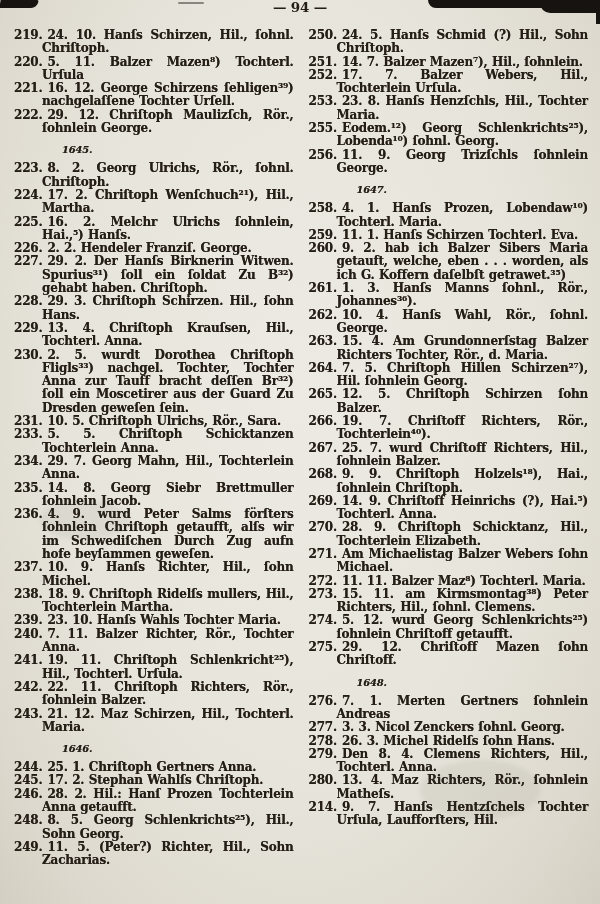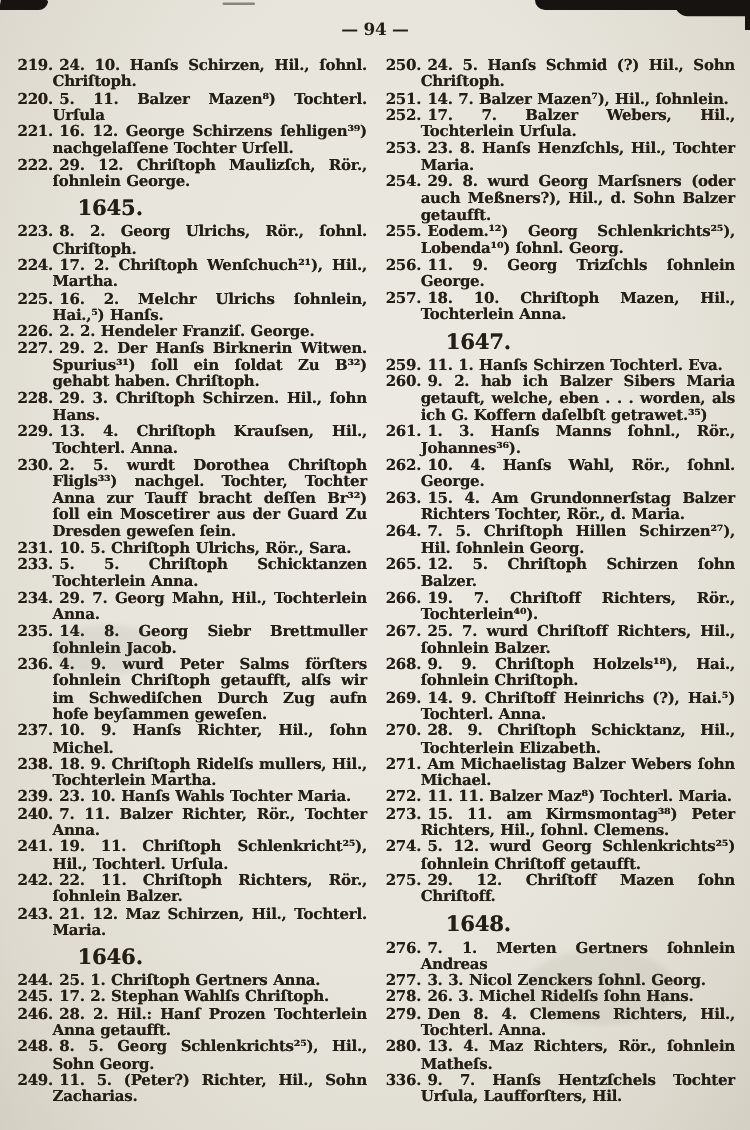--- a/index.html
+++ b/index.html
@@ -22,45 +22,45 @@
   .artifact-tr { top: 0; right: 0; width: 172px; height: 8px; border-radius: 0 0 2px 9px; }
   .artifact-tr2 { top: 0; right: 0; width: 60px; height: 13px; border-radius: 0 0 0 10px; }
   .artifact-redge { top: 0; right: 0; width: 4px; height: 24px; }
   .artifact-tm { top: 2px; left: 178px; width: 26px; height: 2px; opacity: .45; border-radius: 2px; }
   .smudge { position: absolute; border-radius: 50%; background: rgba(90,80,64,0.07); filter: blur(2px); }
   .smudge1 { left: 40px; top: 500px; width: 90px; height: 40px; }
   .smudge2 { left: 420px; top: 760px; width: 120px; height: 60px; }
 
   .page-header {
     text-align: center;
-    padding-top: 17px;
     font-size: 13.5px;
     line-height: 15px;
   }
   .columns {
     display: flex;
     gap: 15px;
     padding: 14px 12px 0 14px;
   }
   .col { flex: 1 1 0; min-width: 0; }
   .entry {
     font-size: 12px;
     line-height: 13.3px;
     text-align: justify;
     padding-left: 28px;
     text-indent: -28px;
     text-shadow: 0 0 0.5px rgba(36,30,22,0.75);
     word-spacing: 0.5px;
   }
   .entry .num { margin-right: 5px; }
   .year {
-    font-size: 17px;
+    font-size: 10px;
     line-height: 14px;
     margin: 8px 0 5px 48px;
     text-shadow: 0 0 0.5px rgba(36,30,22,0.75);
+    font-style: italic;
   }
 </style>
 </head>
 <body>
 
 <div class="page">
   <div class="artifact artifact-tl"></div>
   <div class="artifact artifact-tr"></div>
   <div class="artifact artifact-tr2"></div>
   <div class="artifact artifact-redge"></div>
@@ -102,25 +102,24 @@
         <div class="entry"><span class="num">245.</span><span class="txt">17. 2. Stephan Wahlſs Chriſtoph.</span></div>
         <div class="entry"><span class="num">246.</span><span class="txt">28. 2. Hil.: Hanſ Prozen Tochterlein Anna getaufft.</span></div>
         <div class="entry"><span class="num">248.</span><span class="txt">8. 5. Georg Schlenkrichts²⁵), Hil., Sohn Georg.</span></div>
         <div class="entry"><span class="num">249.</span><span class="txt">11. 5. (Peter?) Richter, Hil., Sohn Zacharias.</span></div>
       </div>
     <div class="col" id="col-right">
         <div class="entry"><span class="num">250.</span><span class="txt">24. 5. Hanſs Schmid (?) Hil., Sohn Chriſtoph.</span></div>
         <div class="entry"><span class="num">251.</span><span class="txt">14. 7. Balzer Mazen⁷), Hil., ſohnlein.</span></div>
         <div class="entry"><span class="num">252.</span><span class="txt">17. 7. Balzer Webers, Hil., Tochterlein Urſula.</span></div>
         <div class="entry"><span class="num">253.</span><span class="txt">23. 8. Hanſs Henzſchls, Hil., Tochter Maria.</span></div>
-        <div class="entry"><span class="num">254.</span><span class="txt">29. 8. wurd Georg Marſsners (oder auch Meßners?), Hil., d. Sohn Balzer getaufft.</span></div>
         <div class="entry"><span class="num">255.</span><span class="txt">Eodem.¹²) Georg Schlenkrichts²⁵), Lobenda¹⁰) ſohnl. Georg.</span></div>
         <div class="entry"><span class="num">256.</span><span class="txt">11. 9. Georg Trizſchls ſohnlein George.</span></div>
-        <div class="entry"><span class="num">257.</span><span class="txt">18. 10. Chriſtoph Mazen, Hil., Tochterlein Anna.</span></div>
         <div class="year">1647.</div>
+        <div class="entry"><span class="num">258.</span><span class="txt">4. 1. Hanſs Prozen, Lobendaw¹⁰) Tochterl. Maria.</span></div>
         <div class="entry"><span class="num">259.</span><span class="txt">11. 1. Hanſs Schirzen Tochterl. Eva.</span></div>
         <div class="entry"><span class="num">260.</span><span class="txt">9. 2. hab ich Balzer Sibers Maria getauft, welche, eben . . . worden, als ich G. Koffern daſelbſt getrawet.³⁵)</span></div>
         <div class="entry"><span class="num">261.</span><span class="txt">1. 3. Hanſs Manns ſohnl., Rör., Johannes³⁶).</span></div>
         <div class="entry"><span class="num">262.</span><span class="txt">10. 4. Hanſs Wahl, Rör., ſohnl. George.</span></div>
         <div class="entry"><span class="num">263.</span><span class="txt">15. 4. Am Grundonnerſstag Balzer Richters Tochter, Rör., d. Maria.</span></div>
         <div class="entry"><span class="num">264.</span><span class="txt">7. 5. Chriſtoph Hillen Schirzen²⁷), Hil. ſohnlein Georg.</span></div>
         <div class="entry"><span class="num">265.</span><span class="txt">12. 5. Chriſtoph Schirzen ſohn Balzer.</span></div>
         <div class="entry"><span class="num">266.</span><span class="txt">19. 7. Chriſtoff Richters, Rör., Tochterlein⁴⁰).</span></div>
         <div class="entry"><span class="num">267.</span><span class="txt">25. 7. wurd Chriſtoff Richters, Hil., ſohnlein Balzer.</span></div>
         <div class="entry"><span class="num">268.</span><span class="txt">9. 9. Chriſtoph Holzels¹⁸), Hai., ſohnlein Chriſtoph.</span></div>
@@ -130,16 +129,16 @@
         <div class="entry"><span class="num">272.</span><span class="txt">11. 11. Balzer Maz⁸) Tochterl. Maria.</span></div>
         <div class="entry"><span class="num">273.</span><span class="txt">15. 11. am Kirmsmontag³⁸) Peter Richters, Hil., ſohnl. Clemens.</span></div>
         <div class="entry"><span class="num">274.</span><span class="txt">5. 12. wurd Georg Schlenkrichts²⁵) ſohnlein Chriſtoff getaufft.</span></div>
         <div class="entry"><span class="num">275.</span><span class="txt">29. 12. Chriſtoff Mazen ſohn Chriſtoff.</span></div>
         <div class="year">1648.</div>
         <div class="entry"><span class="num">276.</span><span class="txt">7. 1. Merten Gertners ſohnlein Andreas</span></div>
         <div class="entry"><span class="num">277.</span><span class="txt">3. 3. Nicol Zenckers ſohnl. Georg.</span></div>
         <div class="entry"><span class="num">278.</span><span class="txt">26. 3. Michel Ridelſs ſohn Hans.</span></div>
         <div class="entry"><span class="num">279.</span><span class="txt">Den 8. 4. Clemens Richters, Hil., Tochterl. Anna.</span></div>
         <div class="entry"><span class="num">280.</span><span class="txt">13. 4. Maz Richters, Rör., ſohnlein Matheſs.</span></div>
-        <div class="entry"><span class="num">336.</span><span class="txt">9. 7. Hanſs Hentzſchels Tochter Urſula, Laufforſters, Hil.</span></div>
+        <div class="entry"><span class="num">214.</span><span class="txt">9. 7. Hanſs Hentzſchels Tochter Urſula, Laufforſters, Hil.</span></div>
       </div>
   </div>
 </div>
 
 </body></html>

